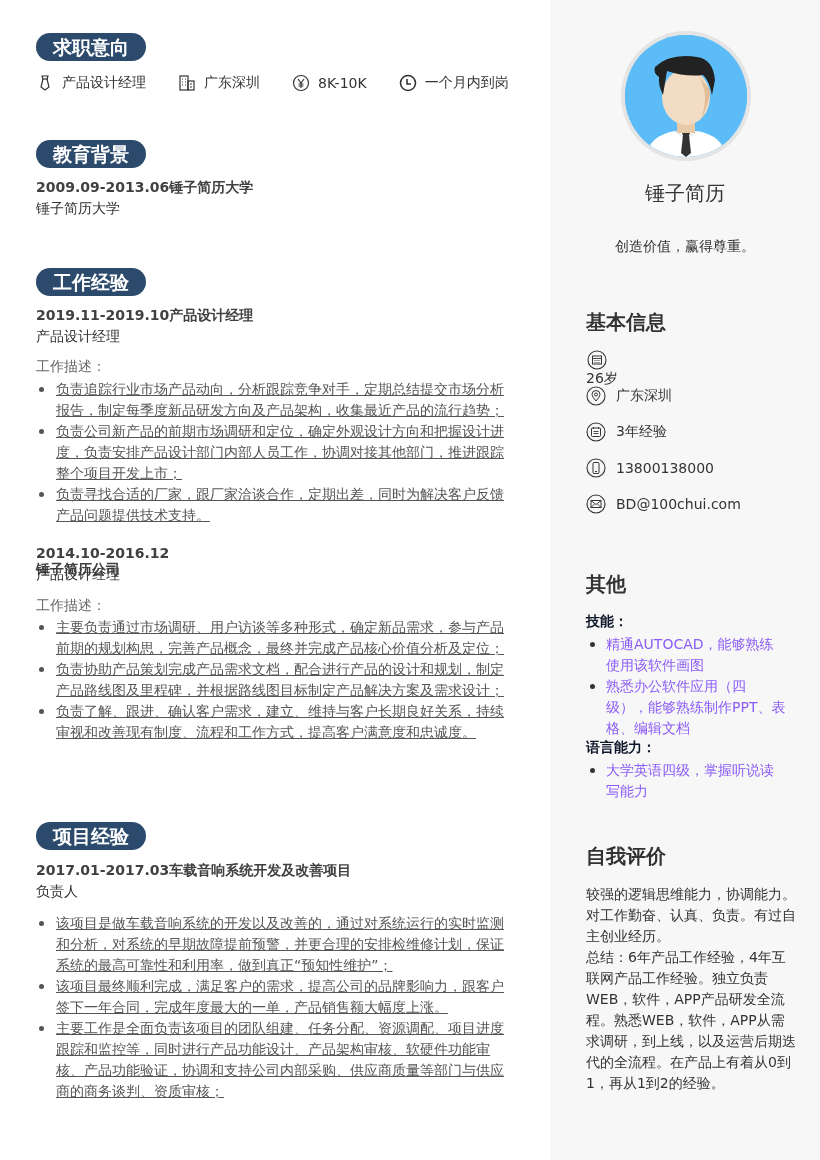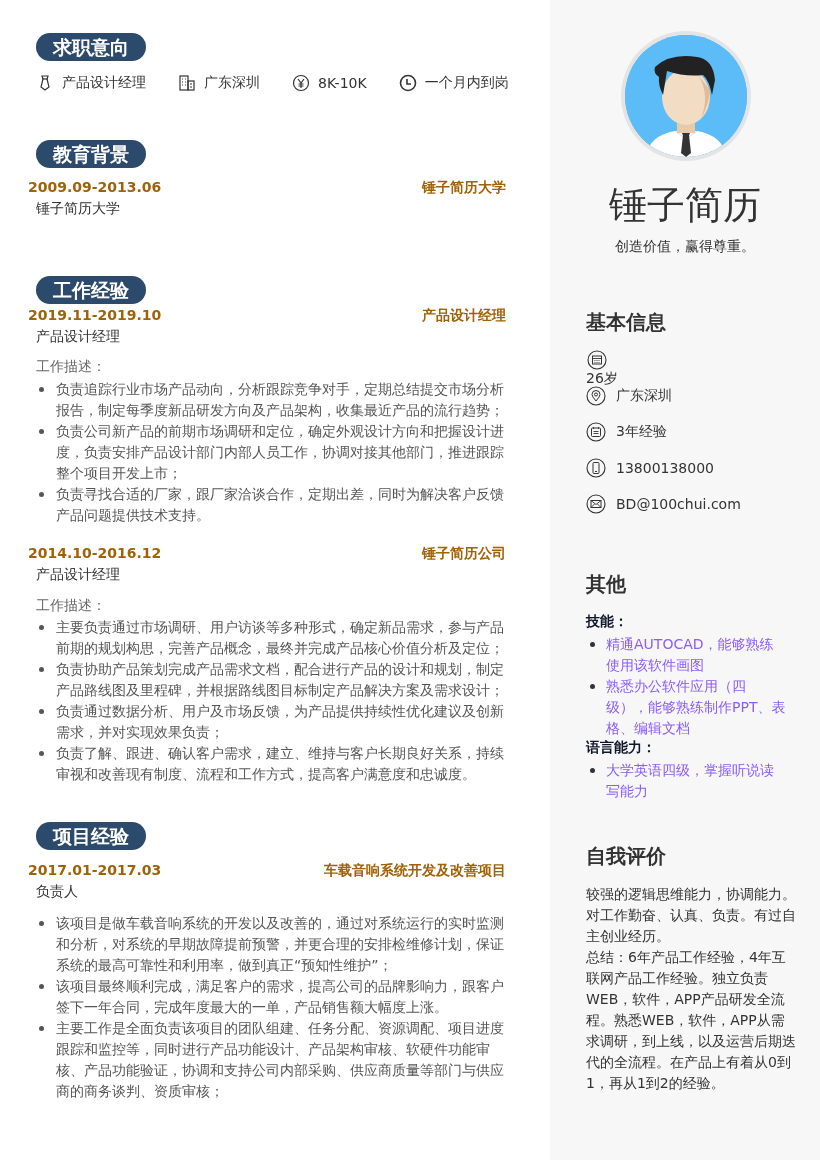--- a/index.html
+++ b/index.html
@@ -7,30 +7,30 @@
   body { font-family: "DejaVu Sans", "Liberation Sans", sans-serif; color: #333; position: relative; overflow: hidden; }
   .main { position: absolute; left: 0; top: 0; width: 550px; height: 1080px; }
   .side { position: absolute; left: 550px; top: 0; width: 270px; height: 1160px; background: #f7f7f7; }
 
   .badge { position: absolute; left: 36px; height: 28px; width: 110px; border-radius: 14px; background: #2c4a6b; color: #fff; font-weight: bold; font-size: 19px; line-height: 28px; text-align: center; letter-spacing: 0px; }
 
   .intent-row { position: absolute; left: 36px; top: 74px; display: flex; align-items: center; font-size: 14px; color: #333; }
   .intent-item { display: flex; align-items: center; margin-right: 32px; }
   .intent-item svg { width: 18px; height: 18px; margin-right: 8px; }
 
-  .entry-head { position: absolute; left: 28px; width: 478px; display: flex; justify-content: space-between; font-weight: bold; font-size: 14px; color: #a16207; }
+  .entry-head { position: absolute; left: 36px; width: 478px; display: flex; justify-content: flex-start; font-weight: bold; font-size: 14px; color: #404040; }
   .entry-sub { position: absolute; left: 36px; font-size: 14px; color: #333; }
   .desc-label { position: absolute; left: 36px; font-size: 14px; color: #666; }
   ul.bullets { position: absolute; left: 36px; width: 470px; list-style: none; font-size: 14px; color: #555; line-height: 21px; }
-  ul.bullets li { position: relative; padding-left: 20px; }
+  ul.bullets li { position: relative; padding-left: 20px; text-decoration: underline; }
   ul.bullets li::before { content: ""; position: absolute; left: 3px; top: 8px; width: 5px; height: 5px; border-radius: 50%; background: #555; }
 
   .avatar { position: absolute; left: 621px; top: 31px; width: 130px; height: 130px; border-radius: 50%; background: #e4e4e4; padding: 4px; }
   .avatar-inner { width: 122px; height: 122px; border-radius: 50%; background: #5bbcf7; overflow: hidden; position: relative; }
-  .name { position: absolute; left: 550px; width: 270px; top: 180px; text-align: center; font-size: 38px; color: #333; }
+  .name { position: absolute; left: 550px; width: 270px; top: 180px; text-align: center; font-size: 20px; color: #333; }
   .motto { position: absolute; left: 550px; width: 270px; top: 238px; text-align: center; font-size: 14px; color: #333; }
 
   .side-title { position: absolute; left: 586px; font-size: 20px; font-weight: bold; color: #333; }
   .info-row { position: absolute; left: 586px; display: flex; align-items: center; font-size: 14px; color: #333; }
   .info-row .ic { width: 20px; height: 20px; margin-right: 10px; }
 
   .sub-title { position: absolute; left: 586px; font-size: 14px; font-weight: bold; color: #0f172a; }
   ul.side-bullets { position: absolute; left: 586px; width: 200px; list-style: none; font-size: 14px; color: #8b5cf6; line-height: 21px; }
   ul.side-bullets li { position: relative; padding-left: 20px; }
   ul.side-bullets li::before { content: ""; position: absolute; left: 4px; top: 8px; width: 5px; height: 5px; border-radius: 50%; background: #333; }
@@ -75,44 +75,43 @@
     </div>
   </div>
 
   <div class="badge" style="top:140px;">教育背景</div>
   <div class="entry-head" style="top:179px;">
     <span>2009.09-2013.06</span>
     <span>锤子简历大学</span>
   </div>
   <div class="entry-sub" style="top:200px;">锤子简历大学</div>
 
-  <div class="badge" style="top:276px;">工作经验</div>
+  <div class="badge" style="top:268px;">工作经验</div>
 
   <div class="entry-head" style="top:307px;">
     <span>2019.11-2019.10</span>
     <span>产品设计经理</span>
   </div>
   <div class="entry-sub" style="top:328px;">产品设计经理</div>
   <div class="desc-label" style="top:358px;">工作描述：</div>
   <ul class="bullets" style="top:379px;">
     <li>负责追踪行业市场产品动向，分析跟踪竞争对手，定期总结提交市场分析报告，制定每季度新品研发方向及产品架构，收集最近产品的流行趋势；</li>
     <li>负责公司新产品的前期市场调研和定位，确定外观设计方向和把握设计进度，负责安排产品设计部门内部人员工作，协调对接其他部门，推进跟踪整个项目开发上市；</li>
     <li>负责寻找合适的厂家，跟厂家洽谈合作，定期出差，同时为解决客户反馈产品问题提供技术支持。</li>
   </ul>
 
-  <div class="entry-head" style="top:545px;">
+  <div class="entry-head" style="top:545px;flex-direction:column;">
     <span>2014.10-2016.12</span>
     <span>锤子简历公司</span>
   </div>
   <div class="entry-sub" style="top:566px;">产品设计经理</div>
   <div class="desc-label" style="top:597px;">工作描述：</div>
   <ul class="bullets" style="top:617px;">
     <li>主要负责通过市场调研、用户访谈等多种形式，确定新品需求，参与产品前期的规划构思，完善产品概念，最终并完成产品核心价值分析及定位；</li>
     <li>负责协助产品策划完成产品需求文档，配合进行产品的设计和规划，制定产品路线图及里程碑，并根据路线图目标制定产品解决方案及需求设计；</li>
-    <li>负责通过数据分析、用户及市场反馈，为产品提供持续性优化建议及创新需求，并对实现效果负责；</li>
     <li>负责了解、跟进、确认客户需求，建立、维持与客户长期良好关系，持续审视和改善现有制度、流程和工作方式，提高客户满意度和忠诚度。</li>
   </ul>
 
   <div class="badge" style="top:822px;">项目经验</div>
   <div class="entry-head" style="top:862px;">
     <span>2017.01-2017.03</span>
     <span>车载音响系统开发及改善项目</span>
   </div>
   <div class="entry-sub" style="top:883px;">负责人</div>
   <ul class="bullets" style="top:913px;">

